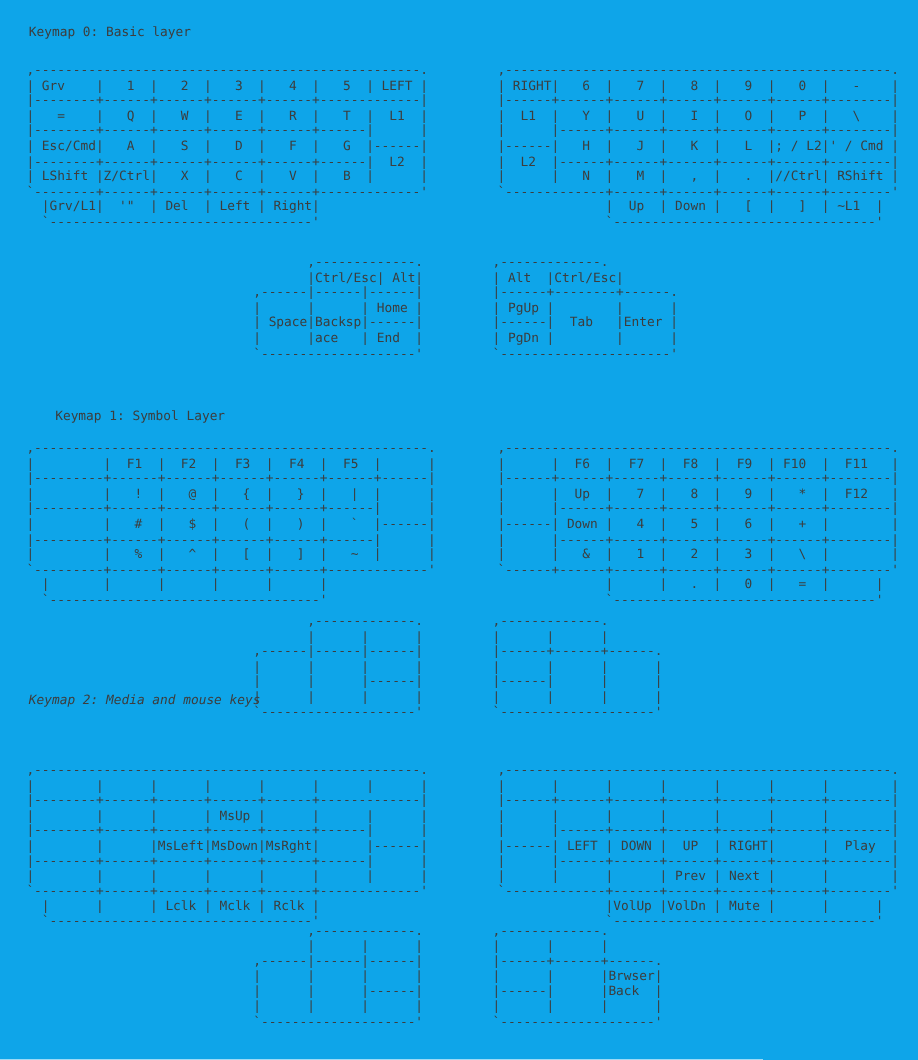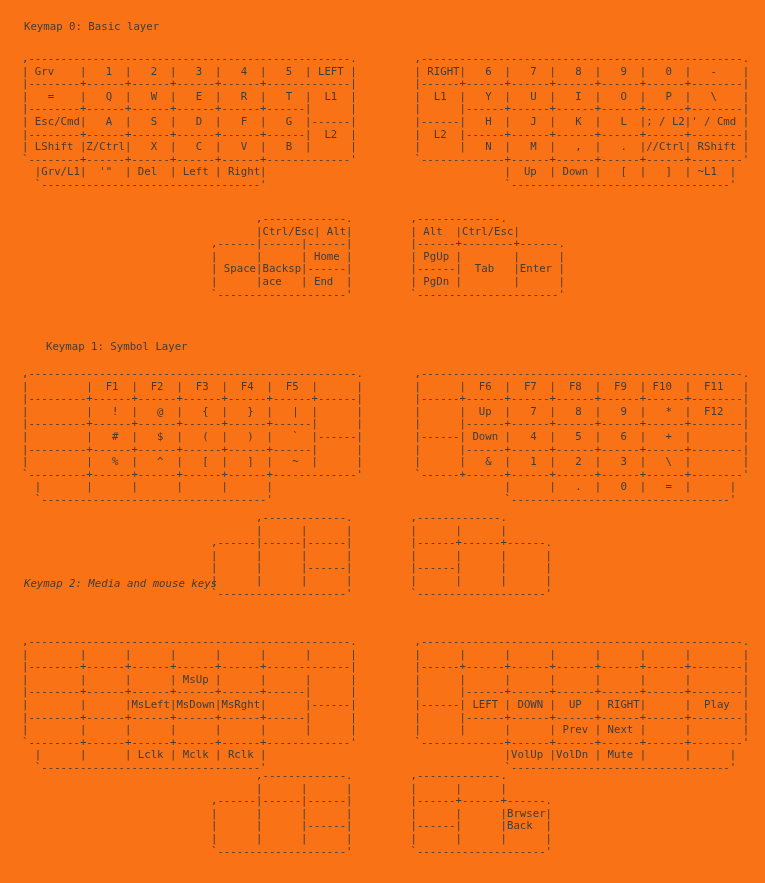--- a/index.html
+++ b/index.html
@@ -4,21 +4,21 @@
 <style>
   html, body {
     margin: 0;
     padding: 0;
     background: #ffffff;
   }
   .page {
     position: relative;
     width: 765px;
     height: 883px;
-    background: #f97316;
+    background: #0ea5e9;
     overflow: hidden;
     font-family: "DejaVu Sans Mono", "Liberation Mono", monospace;
   }
   .section-title {
     position: absolute;
     left: 24px;
     font-size: 10.7px;
     line-height: 12.6px;
     color: #3d3d3d;
     white-space: pre;

